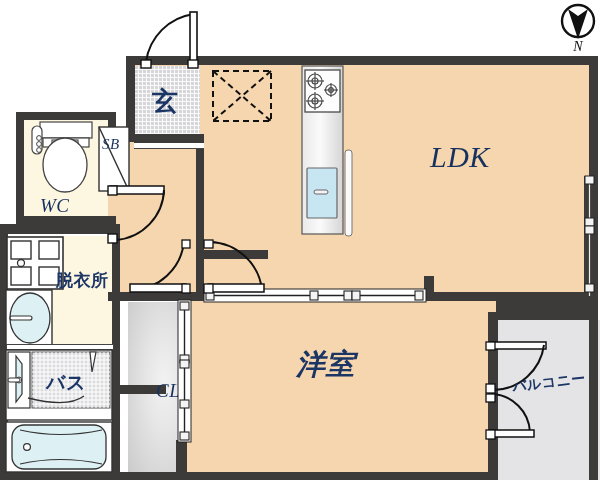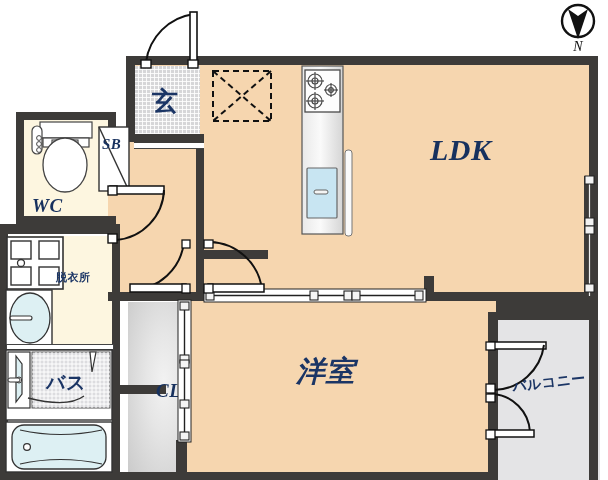--- a/index.html
+++ b/index.html
@@ -11,21 +11,21 @@
   
   .floor{background:#f6d6af;}
   .wet{background:#fdf6e0;}
   .gray{background:#e4e4e6;}
   .white{background:#ffffff;}
 
   
   .wall{background:#3d3b39;}
 
   
-  .lbl{color:#17315e;font-style:italic;font-weight:bold;white-space:nowrap;
+  .lbl{color:#17315e;font-style:italic;font-weight:normal;white-space:nowrap;
        line-height:1;letter-spacing:0.5px;}
   .lbl-ldk{font-size:30px;font-family:"Liberation Serif",serif;}
   .lbl-tatami{font-size:27px;font-family:"Liberation Serif",serif;}
   .lbl-jp{font-family:"DejaVu Sans",sans-serif;font-weight:bold;font-style:normal;
           color:#1b3565;}
   .lbl-wc{font-size:19px;}
   .lbl-cl{font-size:19px;text-align:center;}
   .lbl-sb{font-size:15px;}
 
   
@@ -152,21 +152,21 @@
       <rect x="10" y="2" width="52" height="16" fill="#ffffff" stroke="#444" stroke-width="1.2"></rect>
       <rect x="13" y="18" width="46" height="9" fill="#ffffff" stroke="#444" stroke-width="1.2"></rect>
       <rect x="22" y="20" width="26" height="5" fill="#fff" stroke="#444" stroke-width="1.1"></rect>
       <ellipse cx="35" cy="45" rx="22" ry="27" fill="#ffffff" stroke="#444" stroke-width="1.3"></ellipse>
       <rect x="2" y="6" width="10" height="28" rx="5" fill="#fff" stroke="#444" stroke-width="1.2"></rect>
       <circle cx="9" cy="18" r="2.4" fill="#fff" stroke="#444" stroke-width="1"></circle>
       <circle cx="9" cy="24" r="2.4" fill="#fff" stroke="#444" stroke-width="1"></circle>
       <circle cx="9" cy="30" r="2.4" fill="#fff" stroke="#444" stroke-width="1"></circle>
     </svg>
   </div>
-  <div class="abs lbl lbl-wc" style="left:32px;top:196px;">WC</div>
+  <div class="abs lbl lbl-wc" style="left:40px;top:196px;">WC</div>
 
   <div class="abs" style="left:98px;top:126px;width:32px;height:66px;">
     <svg width="32" height="66" viewBox="0 0 32 66">
       <rect x="1" y="1" width="30" height="64" fill="#ffffff" stroke="#333" stroke-width="1.4"></rect>
       <line x1="1" y1="1" x2="31" y2="65" stroke="#333" stroke-width="1.4"></line>
     </svg>
   </div>
   <div class="abs lbl lbl-sb" style="left:102px;top:137px;">SB</div>
 
   <div class="abs lbl lbl-jp" style="left:152px;top:88px;font-size:26px;">玄</div>
@@ -182,21 +182,21 @@
     </svg>
   </div>
 
   <div class="abs" style="left:6px;top:290px;width:48px;height:56px;">
     <svg width="48" height="56" viewBox="0 0 48 56">
       <rect x="0" y="0" width="46" height="56" fill="#ffffff" stroke="#333" stroke-width="1.4"></rect>
       <ellipse cx="24" cy="28" rx="20" ry="25" fill="#ddf0f3" stroke="#333" stroke-width="1.3"></ellipse>
       <rect x="4" y="26" width="22" height="4" rx="2" fill="#fff" stroke="#333" stroke-width="1.1"></rect>
     </svg>
   </div>
-  <div class="abs lbl lbl-jp" style="left:56px;top:272px;font-size:11px;">脱衣所</div>
+  <div class="abs lbl lbl-jp" style="left:56px;top:272px;font-size:17px;">脱衣所</div>
 
   <div class="abs" style="left:6px;top:348px;width:108px;height:72px;">
     <div class="abs" style="left:0;top:-4px;width:108px;height:6px;background:#fff;border:1px solid #444;"></div>
     <svg width="108" height="72" viewBox="0 0 108 72" style="position:absolute;left:0;top:2px;">
       <rect x="0" y="0" width="106" height="70" fill="#ffffff" stroke="#333" stroke-width="1.4"></rect>
       <rect x="26" y="2" width="78" height="56" class="" fill="#dcdcdf" stroke="#555" stroke-width="1"></rect>
       <g stroke="#ffffff" stroke-width="1">
         <line x1="30" y1="2" x2="30" y2="58"></line>
           <line x1="34" y1="2" x2="34" y2="58"></line>
         <line x1="38" y1="2" x2="38" y2="58"></line>
@@ -340,21 +340,21 @@
 
   <div class="abs" style="left:486px;top:394px;width:52px;height:46px;">
     <svg width="52" height="46" viewBox="0 0 52 46">
       <path d="M6 0 A40 40 0 0 1 44 38" fill="none" stroke="#111" stroke-width="2"></path>
       <rect x="4" y="36" width="44" height="7" fill="#ffffff" stroke="#111" stroke-width="1.5"></rect>
       <rect x="0" y="0" width="9" height="8" fill="#fff" stroke="#111" stroke-width="1.3"></rect>
       <rect x="0" y="36" width="9" height="9" fill="#fff" stroke="#111" stroke-width="1.3"></rect>
     </svg>
   </div>
 
-  <div class="abs" style="left:430px;top:135px;">
+  <div class="abs" style="left:430px;top:142px;">
     <div class="lbl lbl-ldk">LDK</div>
   </div>
 
-  <div class="abs lbl lbl-jp" style="left:296px;top:350px;font-size:29px;font-style:italic;margin-top:7px;">洋室</div>
+  <div class="abs lbl lbl-jp" style="left:296px;top:350px;font-size:29px;font-style:italic;">洋室</div>
 
   <div class="abs lbl lbl-jp" style="left:512px;top:375px;font-size:14px;transform:rotate(-7deg);">バルコニー</div>
 
 </div>
 
 </body></html>

